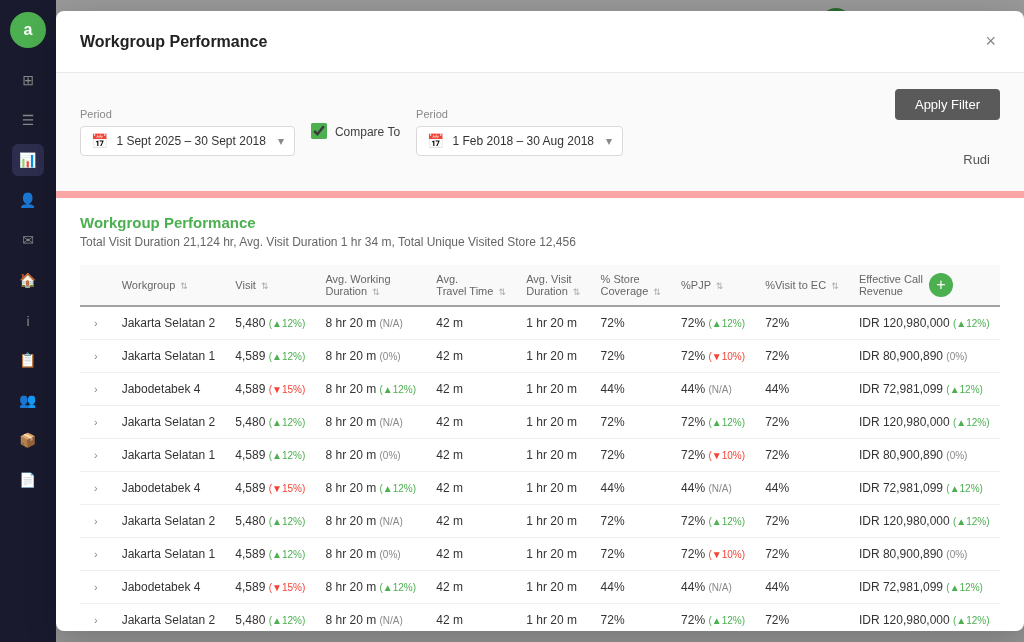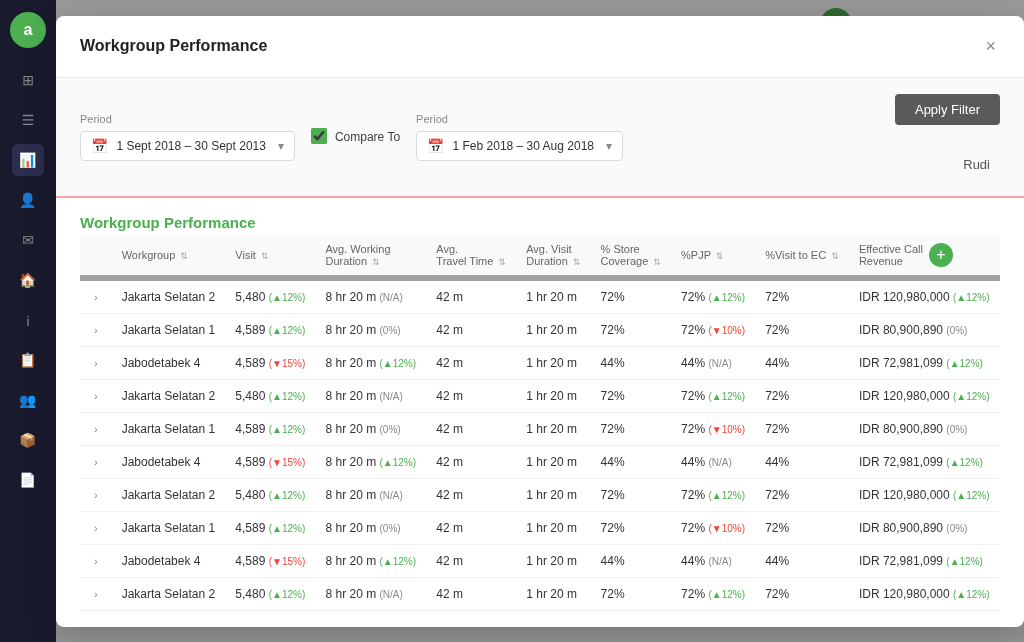--- a/index.html
+++ b/index.html
@@ -45,21 +45,21 @@
       display: flex;
       align-items: center;
       justify-content: center;
     }
 
     .filter-bar {
       display: flex;
       align-items: center;
       gap: 16px;
       padding: 16px 24px;
-      border-bottom: 2px solid #fca5a5;
+      border-bottom: 7px solid #fca5a5;
       background: #fafafa;
     }
 
     .filter-group {
       display: flex;
       flex-direction: column;
       gap: 6px;
     }
 
     .filter-label {
@@ -156,21 +156,21 @@
       margin-bottom: 16px;
     }
 
     .data-table {
       width: 100%;
       border-collapse: collapse;
     }
 
     .data-table thead tr {
       background: #f9f9f9;
-      border-bottom: 6px solid #a3a3a3;
+      border-bottom: 2px solid #a3a3a3;
     }
 
     .data-table th {
       padding: 8px 10px;
       text-align: left;
       font-size: 11px;
       color: #666;
       font-weight: 500;
       white-space: nowrap;
     }
@@ -344,21 +344,21 @@
         <div class="modal-header">
           <span class="modal-title">Workgroup Performance</span>
           <button class="close-btn">×</button>
         </div>
 
         <div class="filter-bar">
           <div class="filter-group">
             <span class="filter-label">Period</span>
             <button class="period-select">
               <span class="cal-icon">📅</span>
-              <span>1 Sept 2018 – 30 Sept 2013</span>
+              <span>1 Sept 2025 – 30 Sept 2018</span>
               <span class="chevron">▾</span>
             </button>
           </div>
 
           <div class="compare-group">
             <input type="checkbox" class="compare-checkbox" checked="" style="">
             <span class="compare-label">Compare To</span>
           </div>
 
           <div class="filter-group">
@@ -371,20 +371,21 @@
           </div>
 
           <div class="filter-actions">
             <button class="btn-apply">Apply Filter</button>
             <button class="btn-reset">Rudi</button>
           </div>
         </div>
 
         <div class="content-area scrollbar-y">
           <div class="section-title">Workgroup Performance</div>
+          <div class="section-subtitle">Total Visit Duration 21,124 hr, Avg. Visit Duration 1 hr 34 m, Total Unique Visited Store 12,456</div>
 
           <table class="data-table">
             <thead>
               <tr>
                 <th style="width:16px;"></th>
                 <th>Workgroup <span class="sort-icon">⇅</span></th>
                 <th>Visit <span class="sort-icon">⇅</span></th>
                 <th>Avg. Working<br>Duration <span class="sort-icon">⇅</span></th>
                 <th>Avg.<br>Travel Time <span class="sort-icon">⇅</span></th>
                 <th>Avg. Visit<br>Duration <span class="sort-icon">⇅</span></th>

